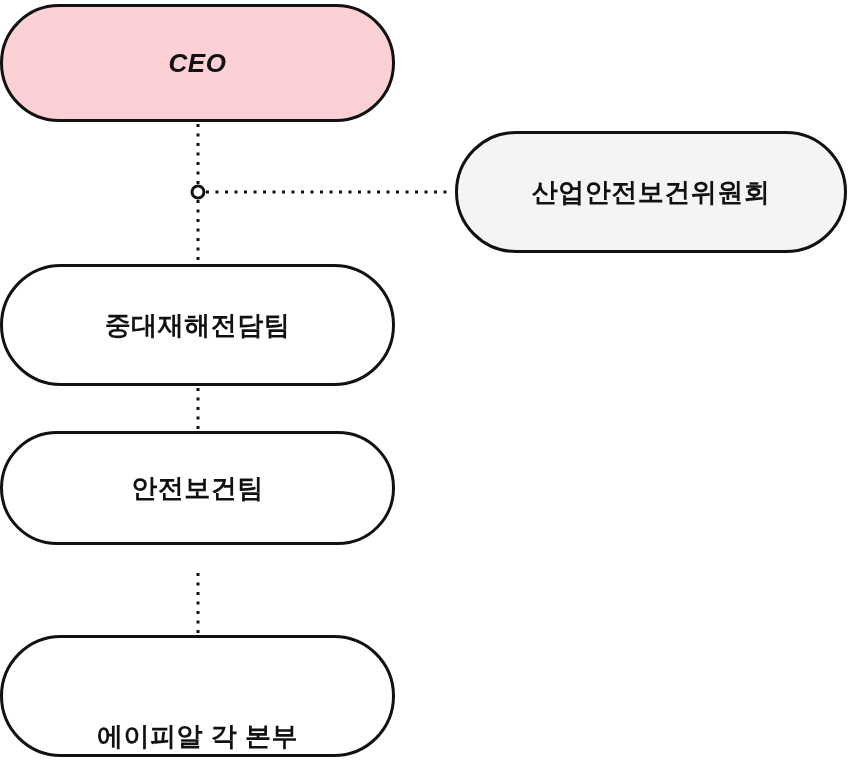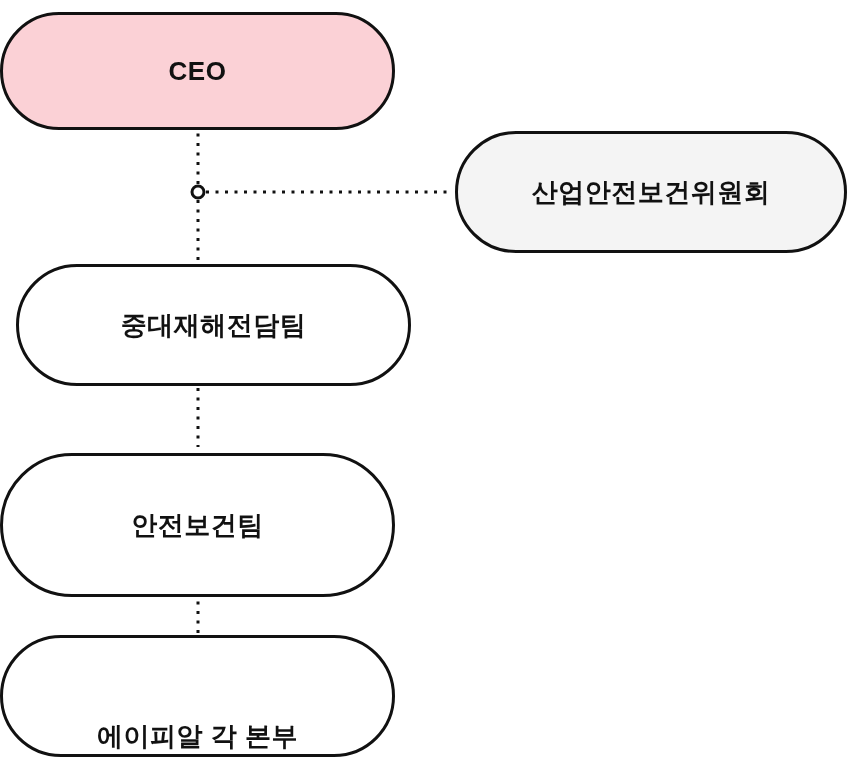--- a/index.html
+++ b/index.html
@@ -29,24 +29,24 @@
     border-radius: 999px;
     display: flex;
     align-items: center;
     justify-content: center;
     font-size: 26px;
     font-weight: 700;
     color: #111111;
     letter-spacing: 0.5px;
     background: #ffffff;
   }
-  .node--ceo       { left: 0px;   top: 12px;   width: 395px; height: 118px; background: #FBD1D6; }
+  .node--ceo       { left: 0px;   top: 4px;   width: 395px; height: 118px; background: #FBD1D6; font-style: italic; }
   .node--committee { left: 455px; top: 131px; width: 392px; height: 122px; background: #F4F4F4; }
-  .node--team1     { left: 16px;   top: 264px; width: 395px; height: 122px; }
-  .node--team2     { left: 0px;   top: 453px; width: 395px; height: 144px; }
+  .node--team1     { left: 0px;   top: 264px; width: 395px; height: 122px; }
+  .node--team2     { left: 0px;   top: 431px; width: 395px; height: 114px; }
   .node--hq        { left: 0px;   top: 635px; width: 395px; height: 122px; align-items: flex-end; }
 </style>
 </head>
 <body>
 
 <div class="canvas">
 
   <svg class="connectors" viewBox="0 0 848 760" xmlns="http://www.w3.org/2000/svg" aria-hidden="true">
 
     <line x1="198" y1="124" x2="198" y2="262" stroke="#111111" stroke-width="3" stroke-dasharray="3 6.5"></line>

